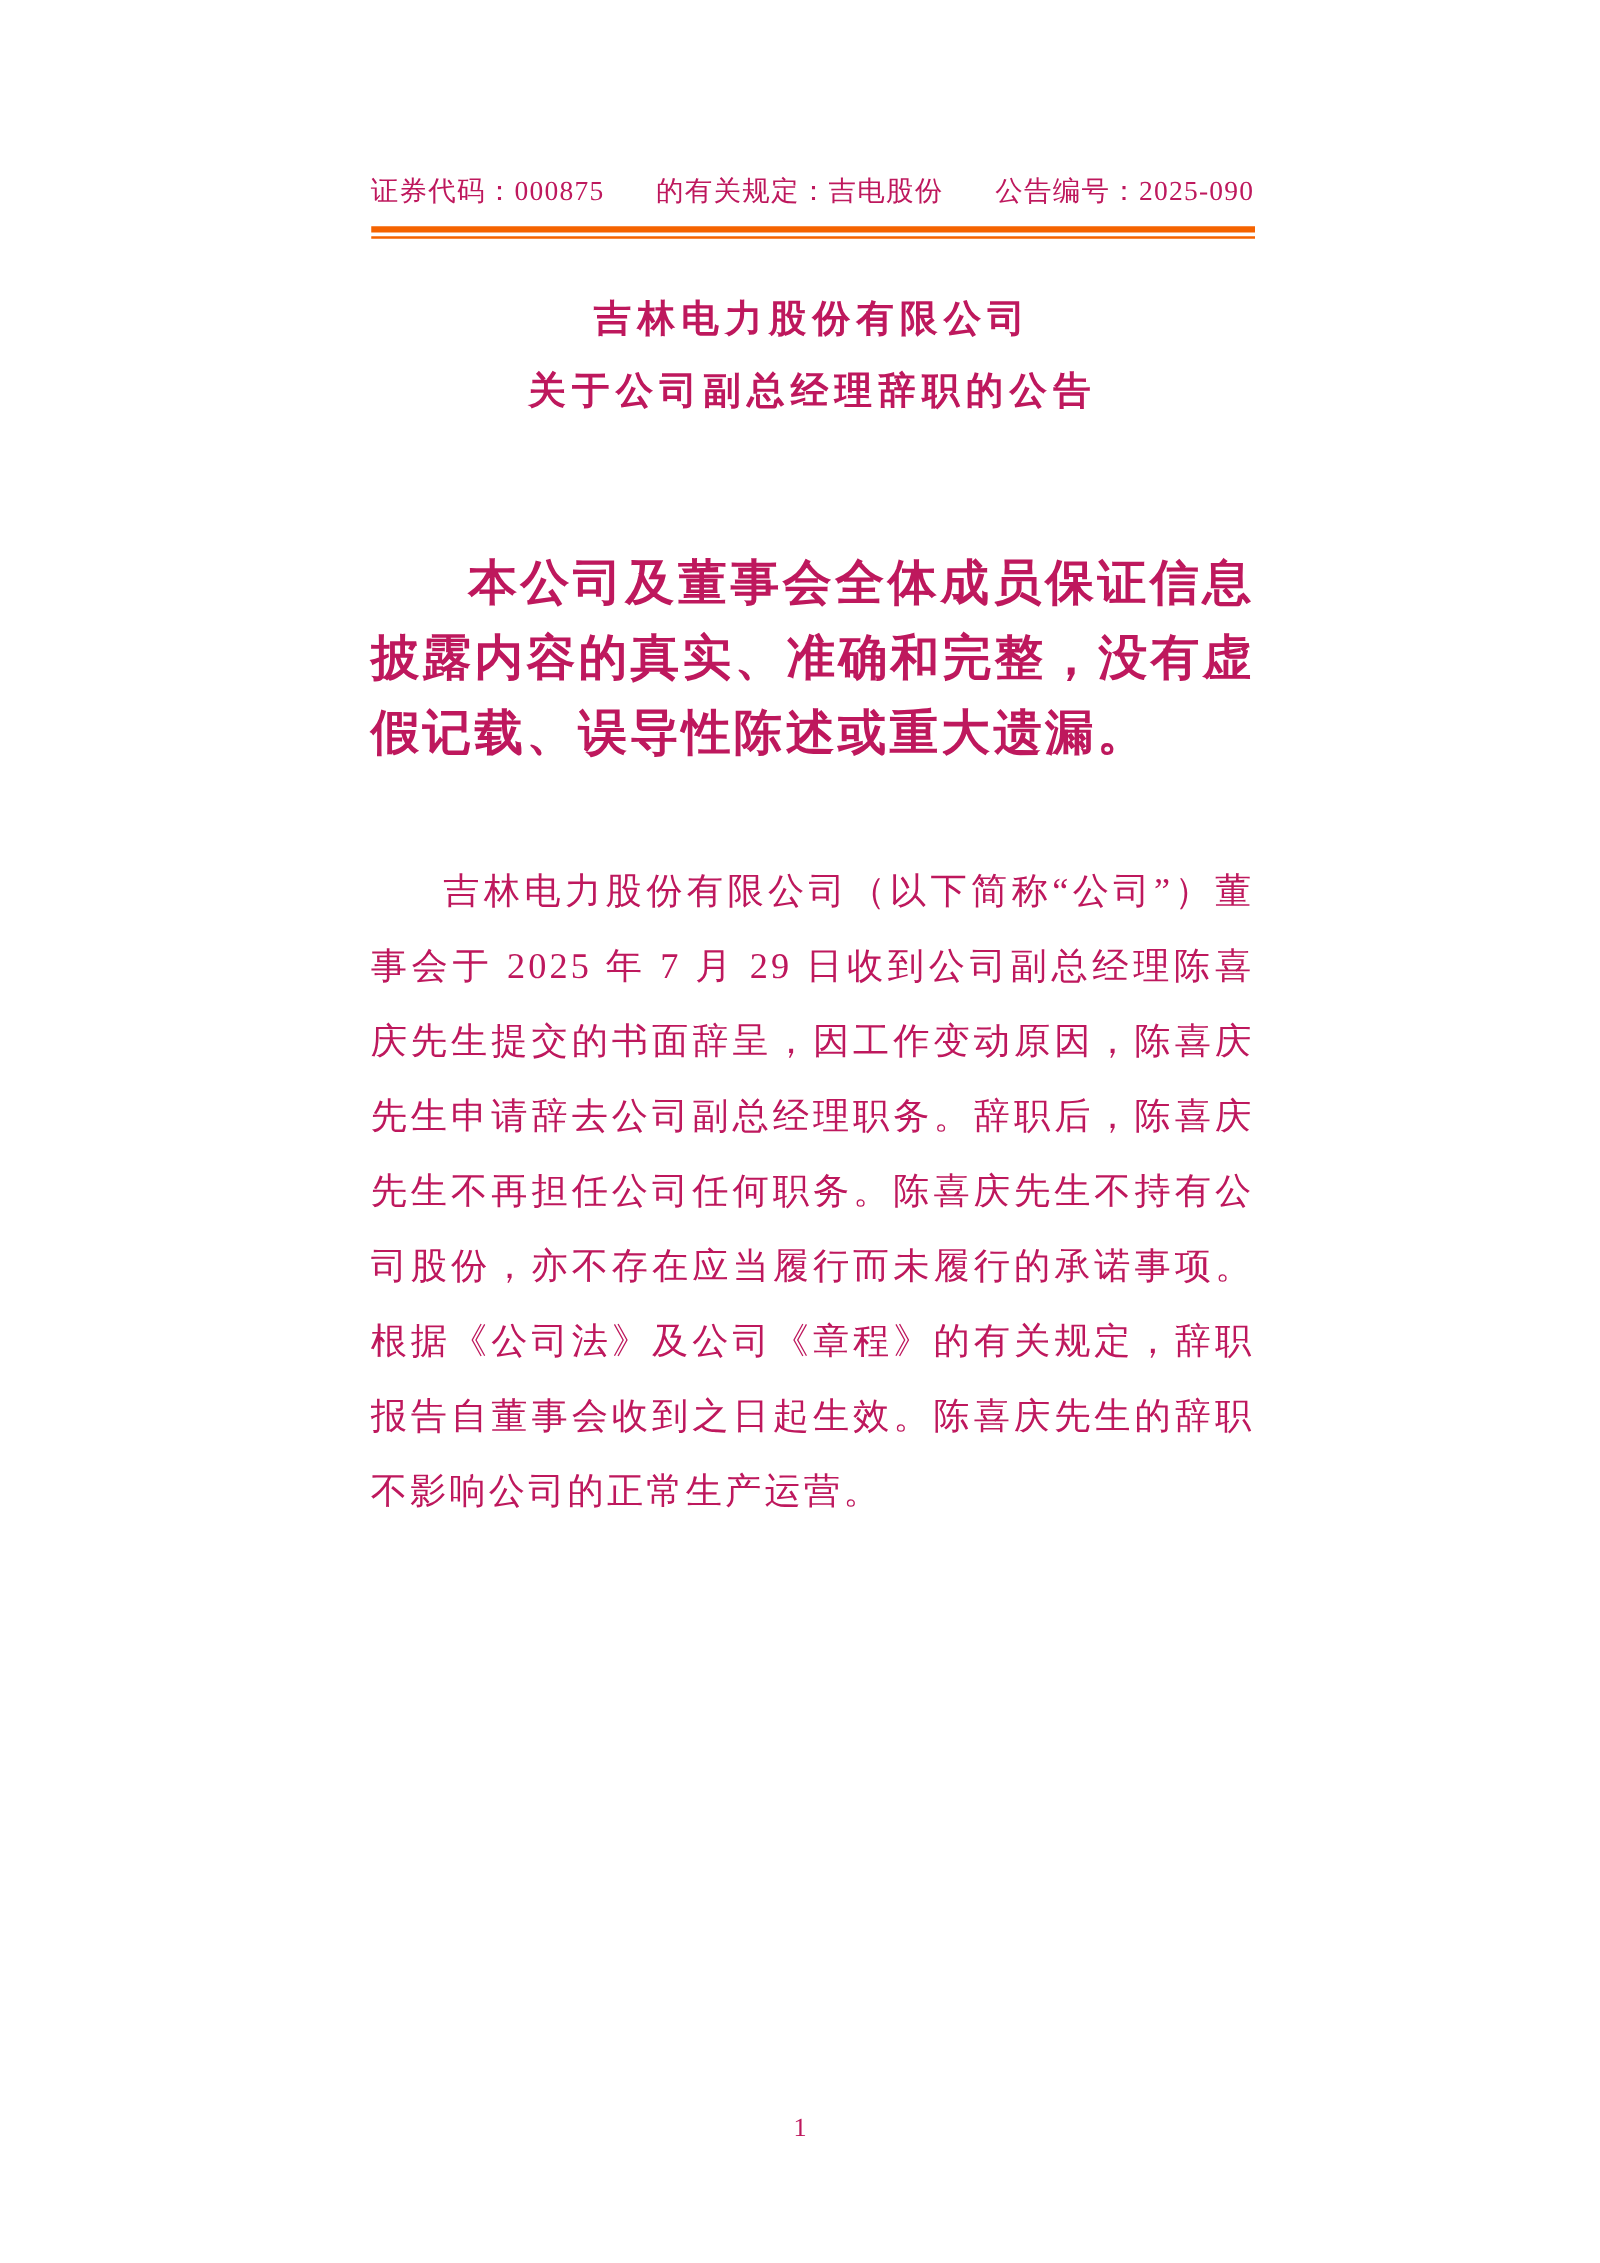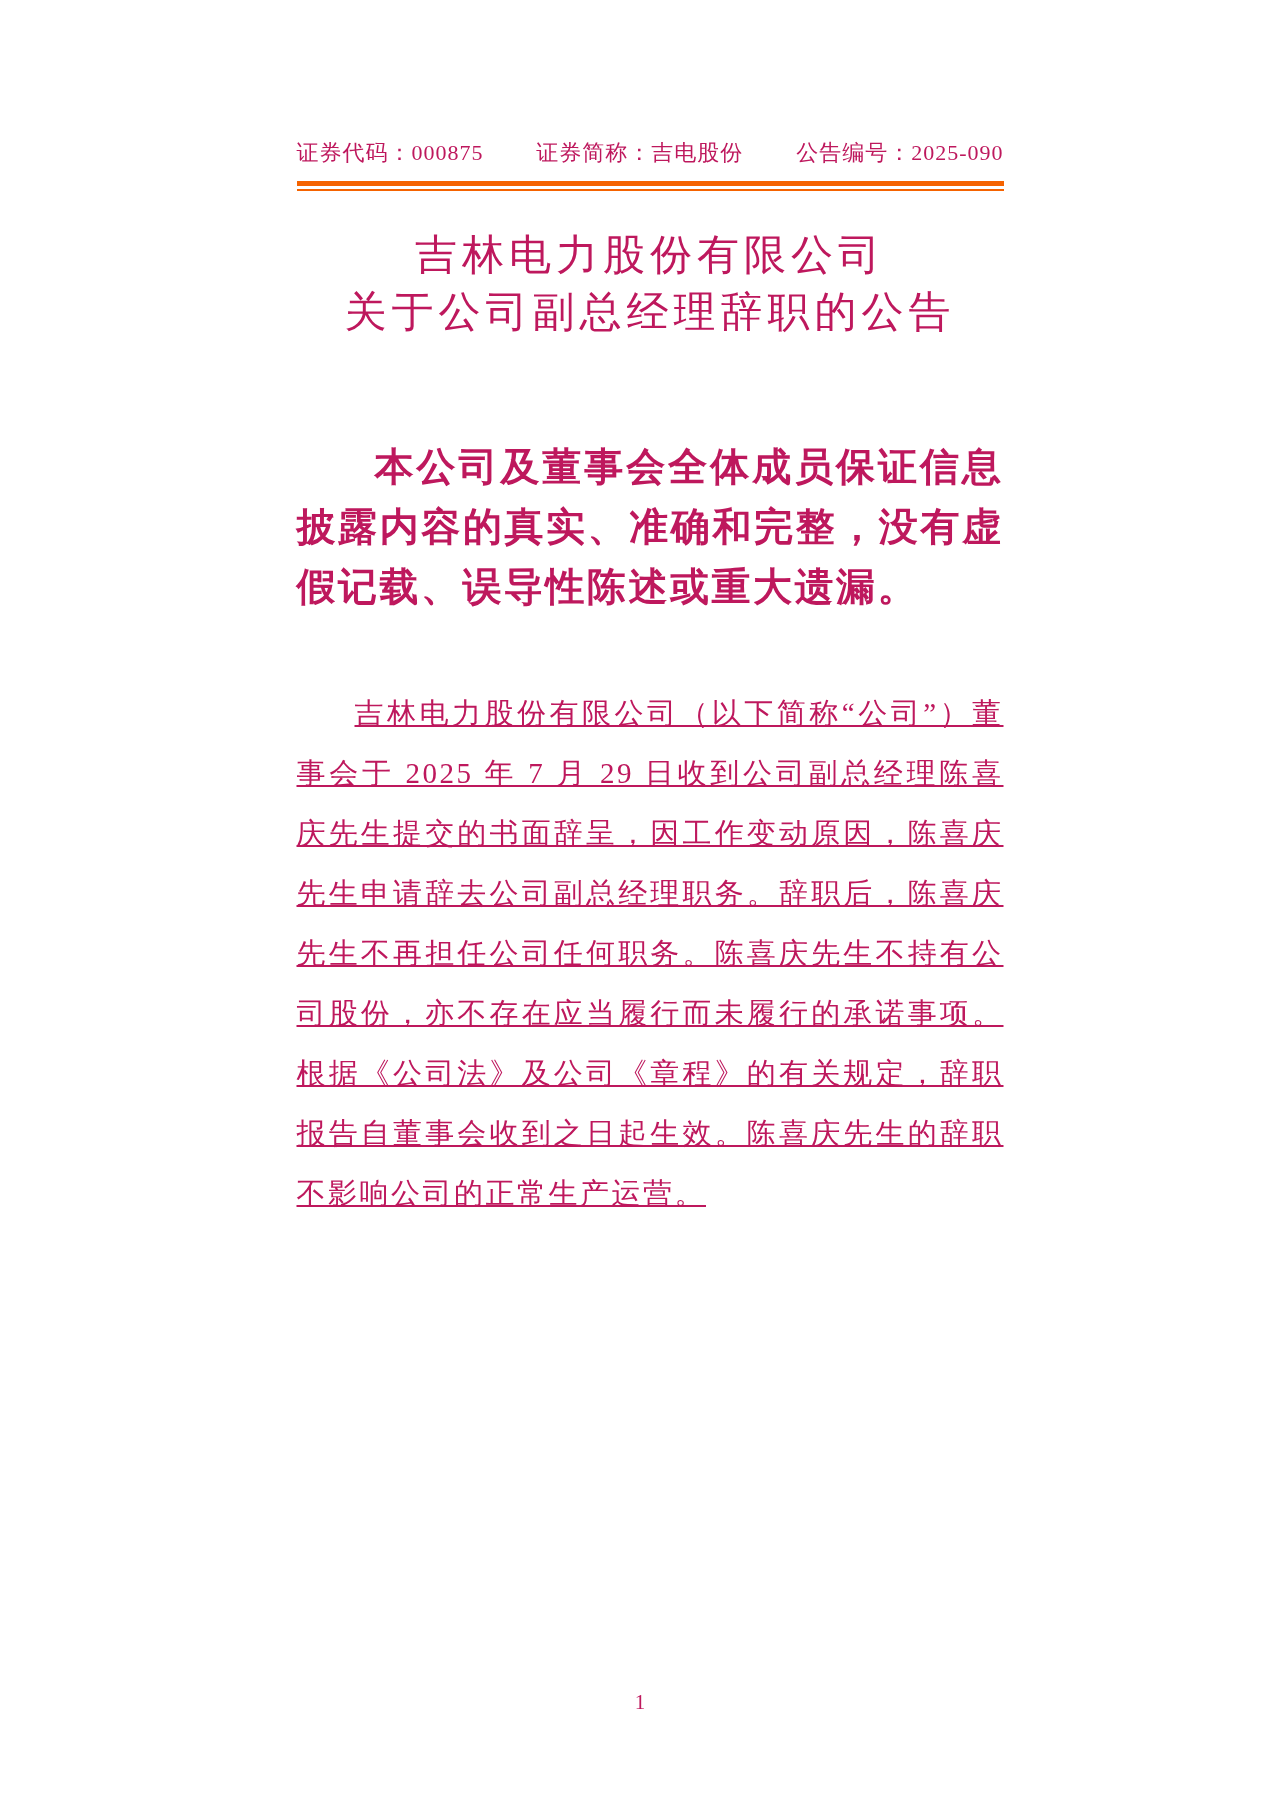--- a/index.html
+++ b/index.html
@@ -35,22 +35,22 @@
     background: #f56300;
   }
   .rule-thin {
     height: 2px;
     margin-top: 3px;
     background: #f56300;
   }
   .doc-title {
     margin-top: 36px;
     text-align: center;
-    font-weight: normal;
-    font-size: 42px;
+    font-weight: bold;
+    font-size: 30px;
     line-height: 57px;
     letter-spacing: 5px;
   }
   .disclaimer {
     margin: 96px 0 0 0;
     font-size: 39px;
     font-weight: bold;
     line-height: 60px;
     letter-spacing: 2.5px;
     text-indent: 2em;
@@ -59,21 +59,20 @@
   .body-para {
     margin: 0;
     font-size: 29px;
     line-height: 60px;
     letter-spacing: 2.5px;
     text-indent: 2em;
     text-align: justify;
   }
   .body-para.first {
     margin-top: 66px;
-    text-decoration: underline;
   }
   .closing {
     margin-top: 60px;
   }
   .signature-block {
     margin-top: 58px;
     font-size: 29px;
     line-height: 60px;
     letter-spacing: 2px;
   }
@@ -95,21 +94,21 @@
   }
 </style>
 </head>
 <body>
 
 <div class="page">
   <div class="content">
 
     <div class="doc-header">
       <span>证券代码：000875</span>
-      <span>证券简称：吉电股份</span>
+      <span>的有关规定：吉电股份</span>
       <span>公告编号：2025-090</span>
     </div>
 
     <div class="rule-thick" style="background-color: rgb(245, 99, 0);"></div>
     <div class="rule-thin" style="background-color: rgb(245, 99, 0);"></div>
 
     <div class="doc-title">
       <div>吉林电力股份有限公司</div>
       <div>关于公司副总经理辞职的公告</div>
     </div>

